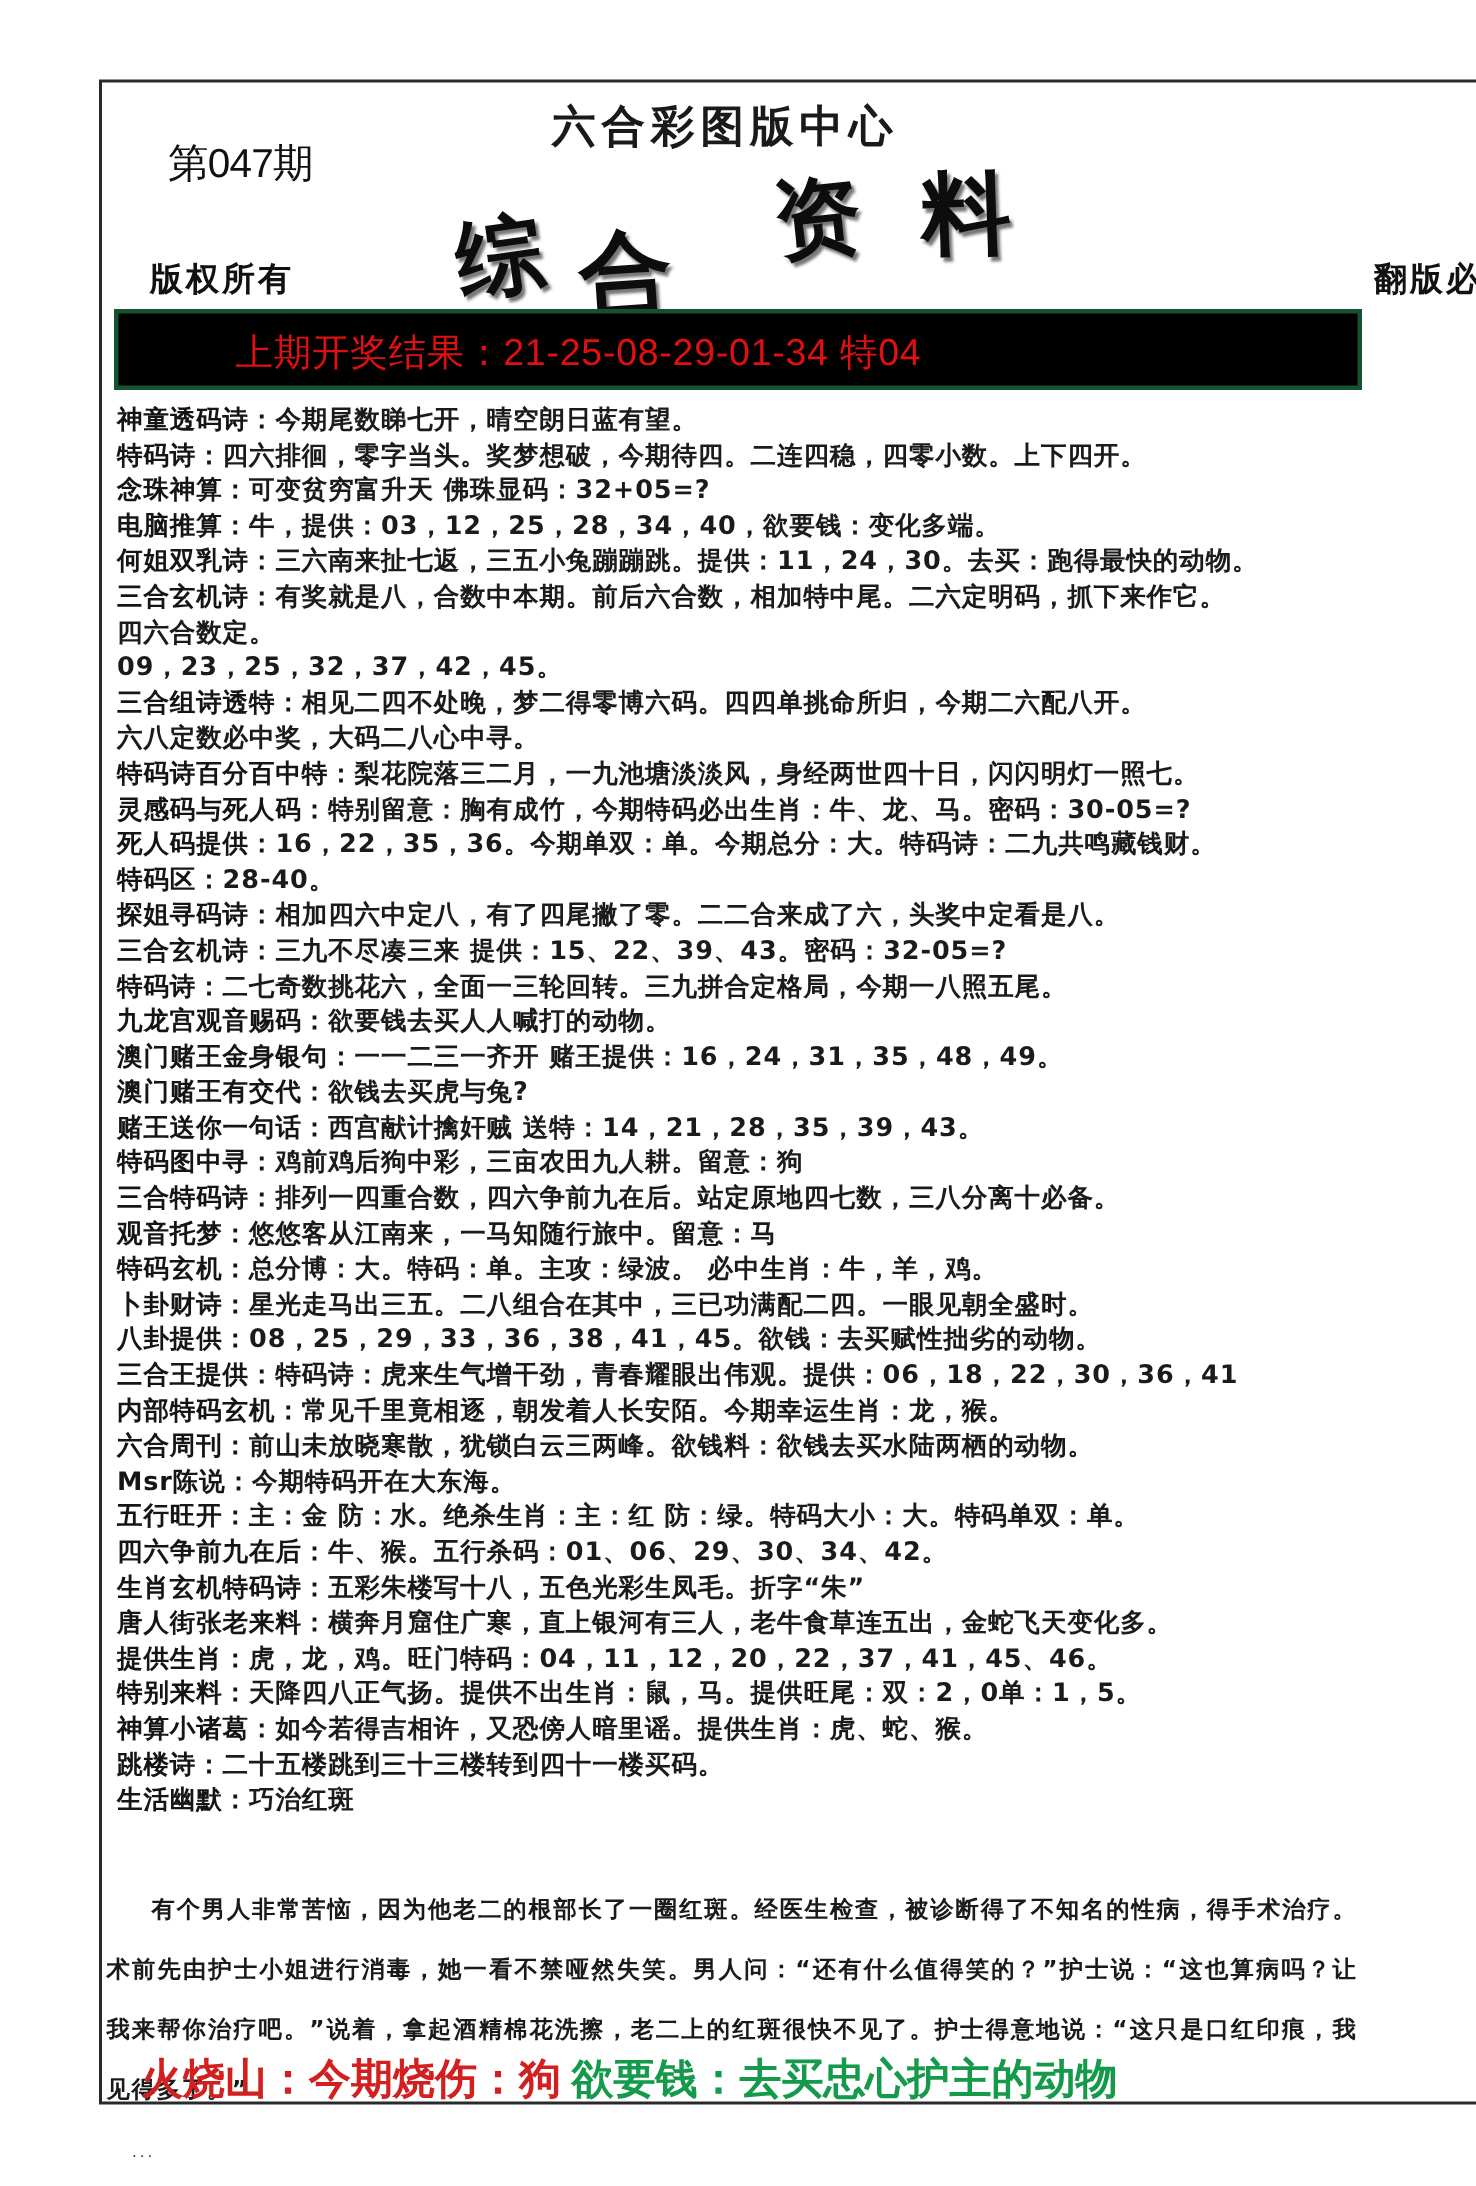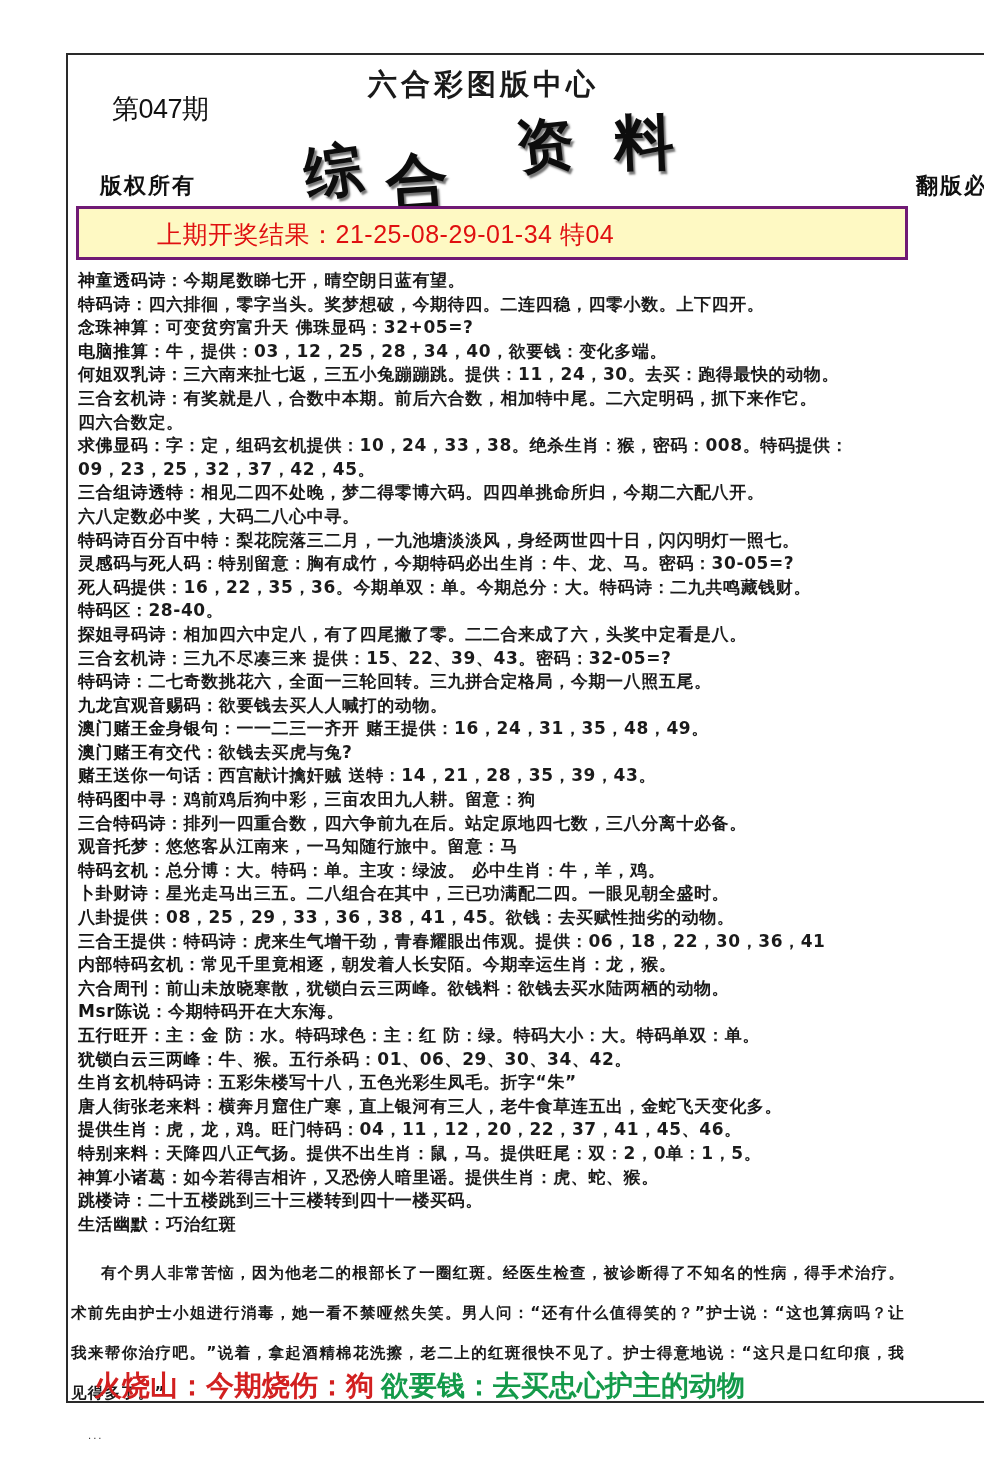--- a/index.html
+++ b/index.html
@@ -15,21 +15,21 @@
                  color: #0d0d0d; text-shadow: 2px 3px 2px #777; }
     .bt1 { left: 236px; top: 78px; font-size: 58px; transform: rotate(-8deg); }
     .bt2 { left: 318px; top: 86px; font-size: 62px; transform: rotate(-4deg); }
     .bt3 { left: 448px; top: 52px; font-size: 58px; transform: rotate(-6deg); }
     .bt4 { left: 546px; top: 48px; font-size: 60px; transform: rotate(-2deg); }
     .copyright { position: absolute; left: 32px; top: 116px; font-family: "DejaVu Serif", serif;
                  font-size: 22px; font-weight: bold; letter-spacing: 2px; }
     .noreprint { position: absolute; right: 28px; top: 116px; font-family: "DejaVu Serif", serif;
                  font-size: 22px; font-weight: bold; letter-spacing: 2px; }
     .result-box { position: absolute; left: 8px; top: 151px; width: 832px; height: 54px;
-                  border: 3px solid #701a75; box-sizing: border-box; background: #fef9c3; }
+                  border: 3px solid #14532d; box-sizing: border-box; background: #000000; }
     .result-text { position: absolute; left: 78px; top: 9px; font-family: "Liberation Sans", sans-serif;
                    font-size: 25px; color: #e01010; letter-spacing: 0.5px; }
     .lines { position: absolute; left: 10px; top: 214px; width: 836px; }
     .line { height: 23.6px; line-height: 23.6px; font-size: 17px; white-space: nowrap;
             font-family: "DejaVu Sans", sans-serif; letter-spacing: 0.6px; }
     .line .lbl { font-weight: bold; color: #151515; }
     .line .txt { font-weight: bold; color: #1b1b1b; }
     .story { position: absolute; left: 3px; top: 1198px; width: 834px; font-size: 15.5px;
              line-height: 40px; font-weight: bold; color: #1a1a1a; letter-spacing: 1.2px;
              text-indent: 30px; text-align: justify; }
@@ -57,21 +57,20 @@
   </div>
 
   <div class="lines" id="lines">
       <div class="line"><span class="lbl">神童透码诗：</span><span class="txt">今期尾数睇七开，晴空朗日蓝有望。</span></div>
       <div class="line"><span class="lbl">特码诗：</span><span class="txt">四六排徊，零字当头。奖梦想破，今期待四。二连四稳，四零小数。上下四开。</span></div>
       <div class="line"><span class="lbl">念珠神算：</span><span class="txt">可变贫穷富升天  佛珠显码：32+05=?</span></div>
       <div class="line"><span class="lbl">电脑推算：</span><span class="txt">牛，提供：03，12，25，28，34，40，欲要钱：变化多端。</span></div>
       <div class="line"><span class="lbl">何姐双乳诗：</span><span class="txt">三六南来扯七返，三五小兔蹦蹦跳。提供：11，24，30。去买：跑得最快的动物。</span></div>
       <div class="line"><span class="lbl">三合玄机诗：</span><span class="txt">有奖就是八，合数中本期。前后六合数，相加特中尾。二六定明码，抓下来作它。</span></div>
       <div class="line"><span class="txt">四六合数定。</span></div>
-      <div class="line"><span class="lbl">求佛显码：</span><span class="txt">字：定，组码玄机提供：10，24，33，38。绝杀生肖：猴，密码：008。特码提供：</span></div>
       <div class="line"><span class="txt">09，23，25，32，37，42，45。</span></div>
       <div class="line"><span class="lbl">三合组诗透特：</span><span class="txt">相见二四不处晚，梦二得零博六码。四四单挑命所归，今期二六配八开。</span></div>
       <div class="line"><span class="txt">六八定数必中奖，大码二八心中寻。</span></div>
       <div class="line"><span class="lbl">特码诗百分百中特：</span><span class="txt">梨花院落三二月，一九池塘淡淡风，身经两世四十日，闪闪明灯一照七。</span></div>
       <div class="line"><span class="lbl">灵感码与死人码：</span><span class="txt">特别留意：胸有成竹，今期特码必出生肖：牛、龙、马。密码：30-05=?</span></div>
       <div class="line"><span class="lbl">死人码提供：</span><span class="txt">16，22，35，36。今期单双：单。今期总分：大。特码诗：二九共鸣藏钱财。</span></div>
       <div class="line"><span class="lbl">特码区：</span><span class="txt">28-40。</span></div>
       <div class="line"><span class="lbl">探姐寻码诗：</span><span class="txt">相加四六中定八，有了四尾撇了零。二二合来成了六，头奖中定看是八。</span></div>
       <div class="line"><span class="lbl">三合玄机诗：</span><span class="txt">三九不尽凑三来 提供：15、22、39、43。密码：32-05=?</span></div>
       <div class="line"><span class="lbl">特码诗：</span><span class="txt">二七奇数挑花六，全面一三轮回转。三九拼合定格局，今期一八照五尾。</span></div>
@@ -82,22 +81,22 @@
       <div class="line"><span class="lbl">特码图中寻：</span><span class="txt">鸡前鸡后狗中彩，三亩农田九人耕。留意：狗</span></div>
       <div class="line"><span class="lbl">三合特码诗：</span><span class="txt">排列一四重合数，四六争前九在后。站定原地四七数，三八分离十必备。</span></div>
       <div class="line"><span class="lbl">观音托梦：</span><span class="txt">悠悠客从江南来，一马知随行旅中。留意：马</span></div>
       <div class="line"><span class="lbl">特码玄机：</span><span class="txt">总分博：大。特码：单。主攻：绿波。  必中生肖：牛，羊，鸡。</span></div>
       <div class="line"><span class="lbl">卜卦财诗：</span><span class="txt">星光走马出三五。二八组合在其中，三已功满配二四。一眼见朝全盛时。</span></div>
       <div class="line"><span class="lbl">八卦提供：</span><span class="txt">08，25，29，33，36，38，41，45。欲钱：去买赋性拙劣的动物。</span></div>
       <div class="line"><span class="lbl">三合王提供：</span><span class="txt">特码诗：虎来生气增干劲，青春耀眼出伟观。提供：06，18，22，30，36，41</span></div>
       <div class="line"><span class="lbl">内部特码玄机：</span><span class="txt">常见千里竟相逐，朝发着人长安陌。今期幸运生肖：龙，猴。</span></div>
       <div class="line"><span class="lbl">六合周刊：</span><span class="txt">前山未放晓寒散，犹锁白云三两峰。欲钱料：欲钱去买水陆两栖的动物。</span></div>
       <div class="line"><span class="lbl">Msr陈说：</span><span class="txt">今期特码开在大东海。</span></div>
-      <div class="line"><span class="lbl">五行旺开：</span><span class="txt">主：金 防：水。特码球色：主：红 防：绿。特码大小：大。特码单双：单。</span></div>
-      <div class="line"><span class="lbl">犹锁白云三两峰：</span><span class="txt">牛、猴。五行杀码：01、06、29、30、34、42。</span></div>
+      <div class="line"><span class="lbl">五行旺开：</span><span class="txt">主：金 防：水。绝杀生肖：主：红 防：绿。特码大小：大。特码单双：单。</span></div>
+      <div class="line"><span class="lbl">四六争前九在后：</span><span class="txt">牛、猴。五行杀码：01、06、29、30、34、42。</span></div>
       <div class="line"><span class="lbl">生肖玄机特码诗：</span><span class="txt">五彩朱楼写十八，五色光彩生凤毛。折字“朱”</span></div>
       <div class="line"><span class="lbl">唐人街张老来料：</span><span class="txt">横奔月窟住广寒，直上银河有三人，老牛食草连五出，金蛇飞天变化多。</span></div>
       <div class="line"><span class="lbl">提供生肖：</span><span class="txt">虎，龙，鸡。旺门特码：04，11，12，20，22，37，41，45、46。</span></div>
       <div class="line"><span class="lbl">特别来料：</span><span class="txt">天降四八正气扬。提供不出生肖：鼠，马。提供旺尾：双：2，0单：1，5。</span></div>
       <div class="line"><span class="lbl">神算小诸葛：</span><span class="txt">如今若得吉相许，又恐傍人暗里谣。提供生肖：虎、蛇、猴。</span></div>
       <div class="line"><span class="lbl">跳楼诗：</span><span class="txt">二十五楼跳到三十三楼转到四十一楼买码。</span></div>
       <div class="line"><span class="lbl">生活幽默：</span><span class="txt">巧治红斑</span></div>
     </div>
 
   <div class="story">有个男人非常苦恼，因为他老二的根部长了一圈红斑。经医生检查，被诊断得了不知名的性病，得手术治疗。术前先由护士小姐进行消毒，她一看不禁哑然失笑。男人问：“还有什么值得笑的？”护士说：“这也算病吗？让我来帮你治疗吧。”说着，拿起酒精棉花洗擦，老二上的红斑很快不见了。护士得意地说：“这只是口红印痕，我见得多了。”</div>

